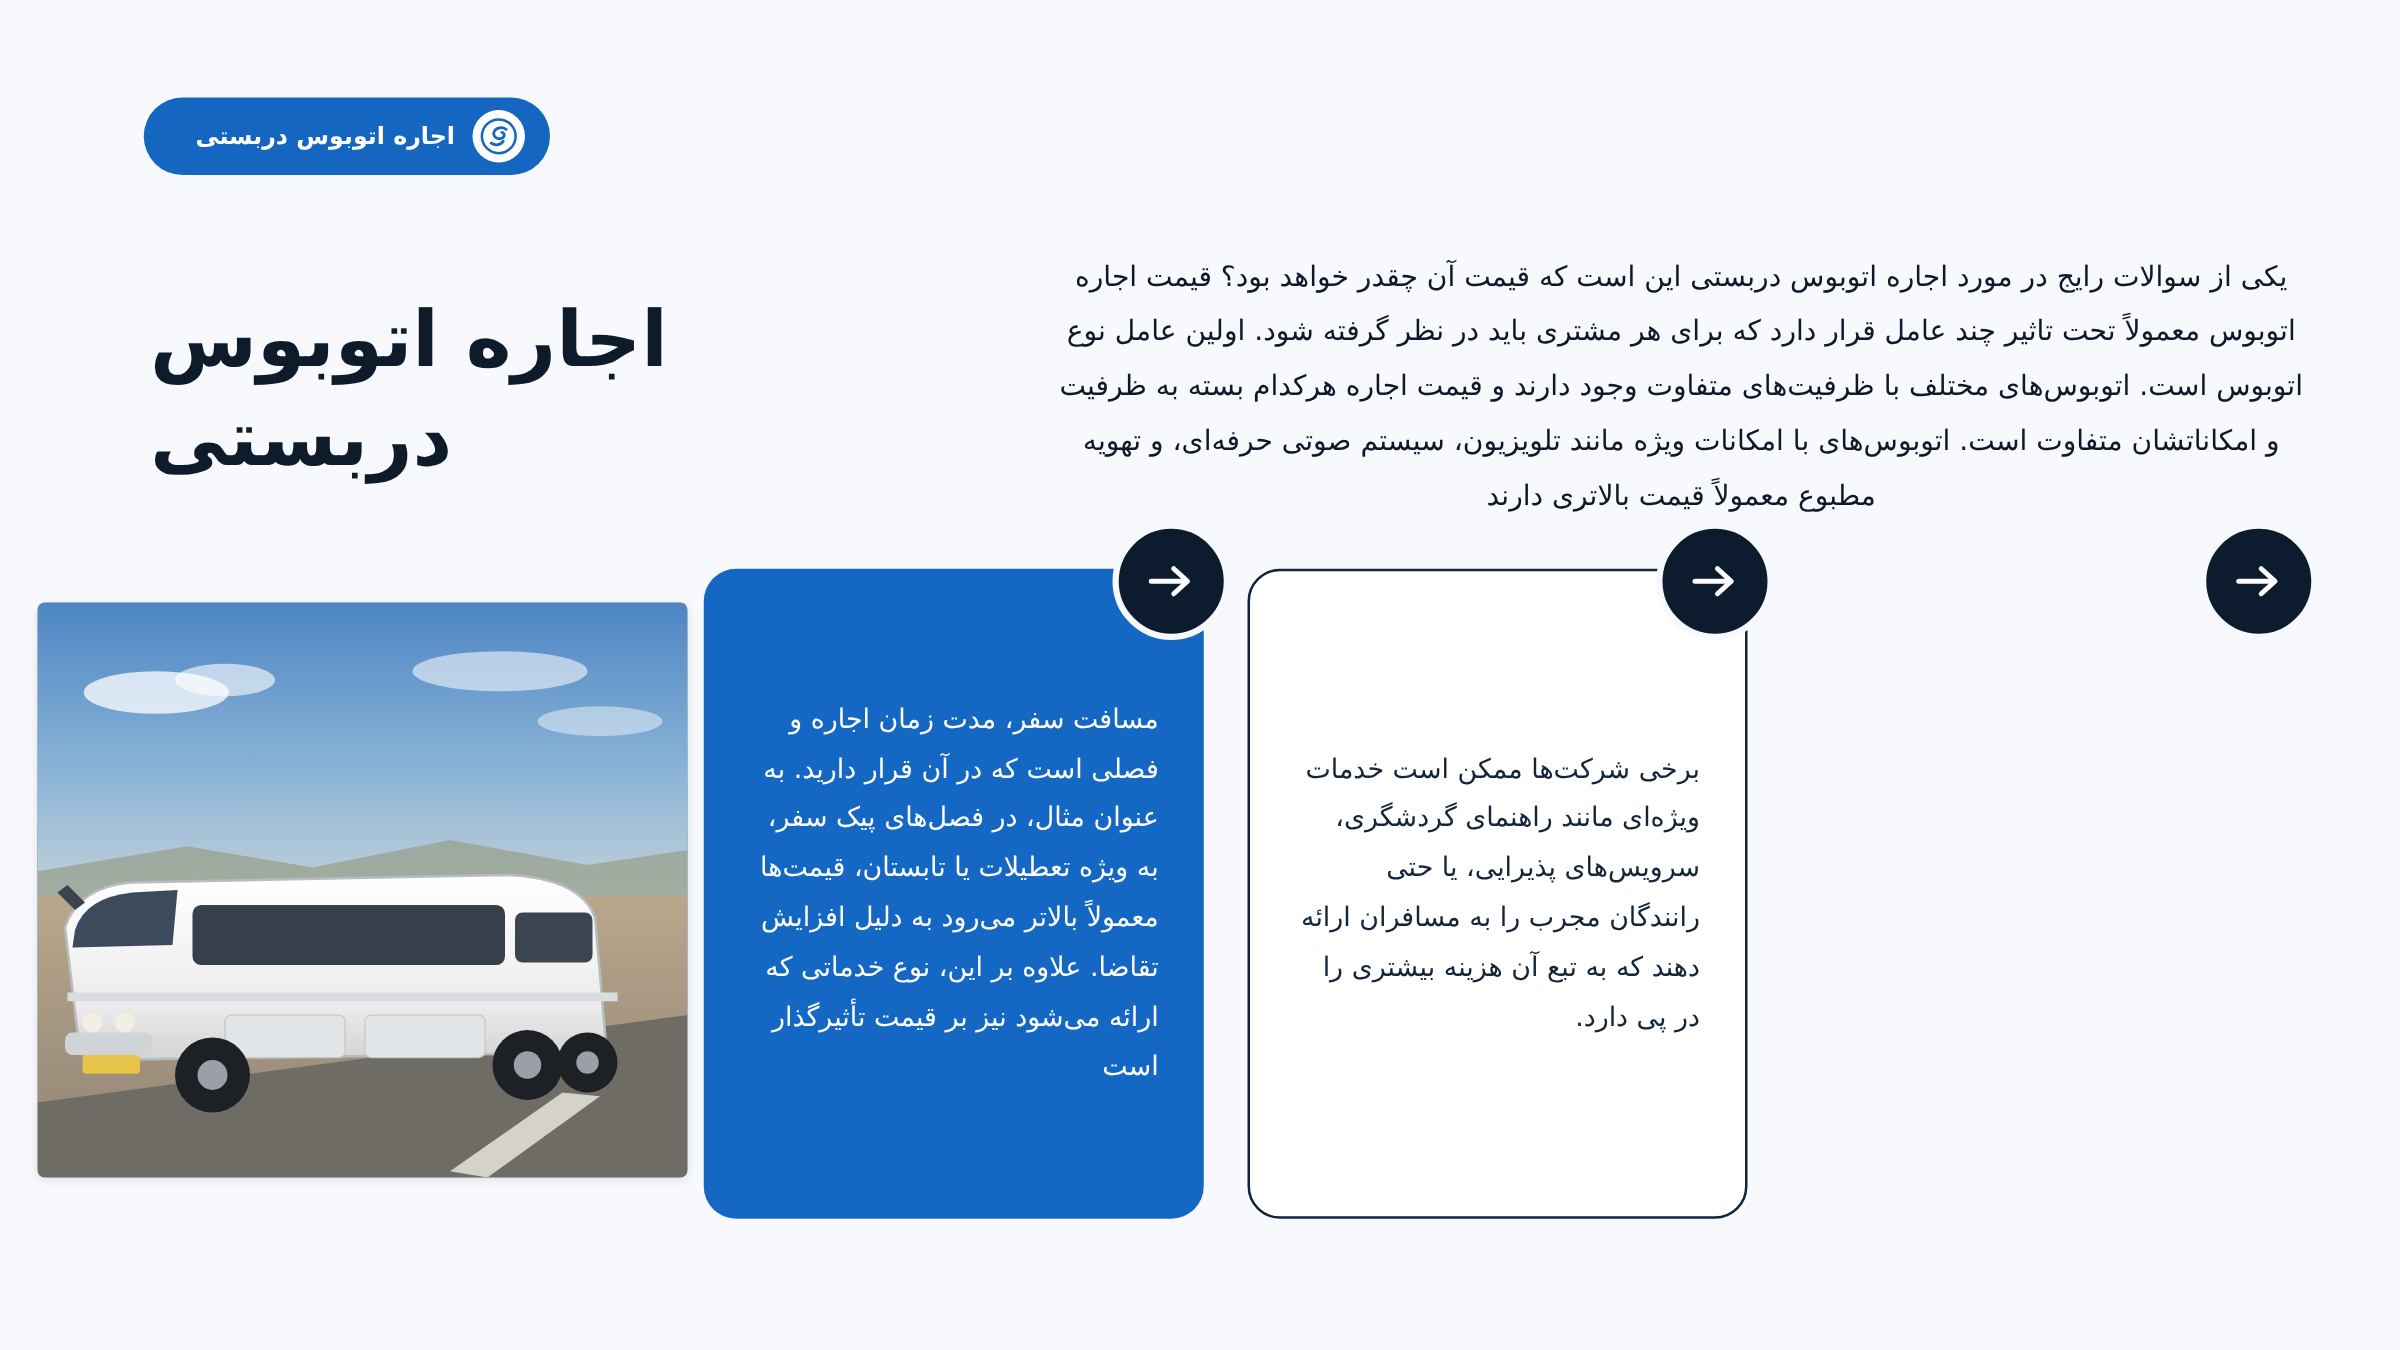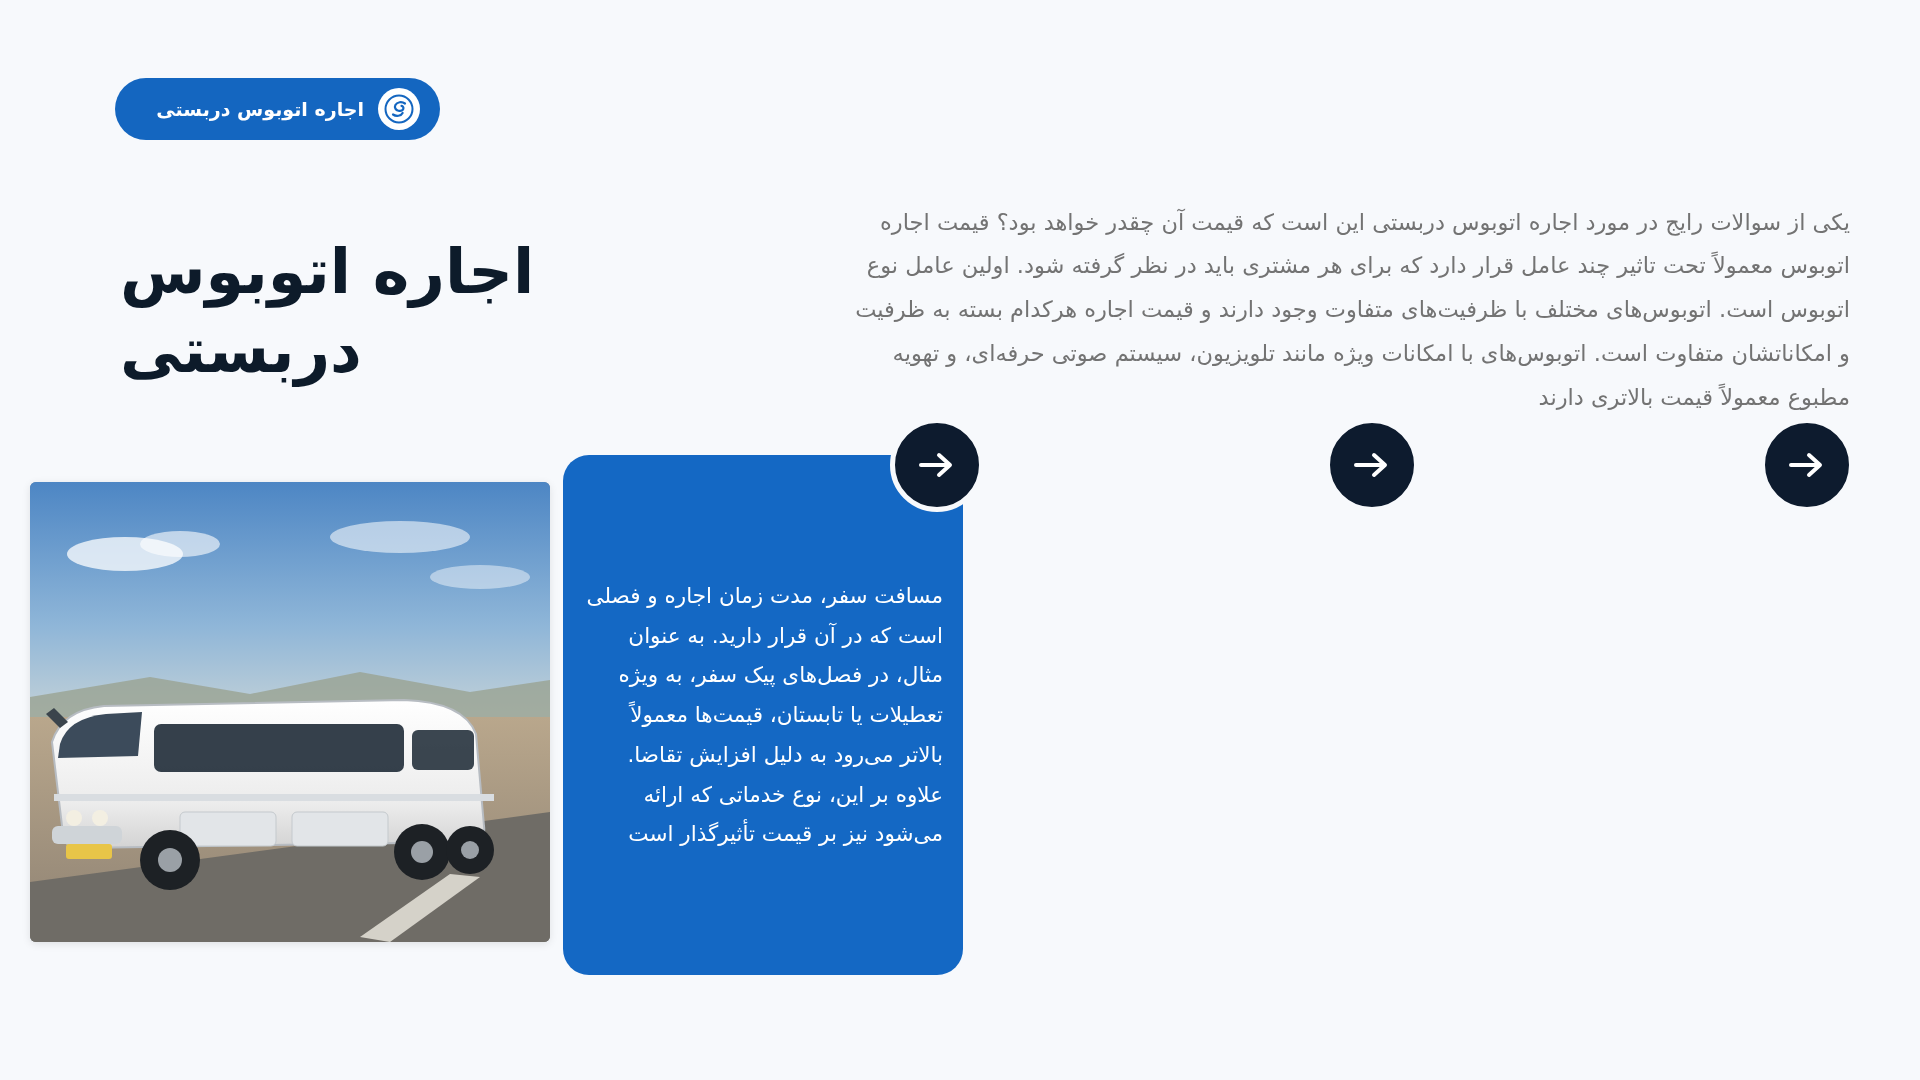--- a/index.html
+++ b/index.html
@@ -73,24 +73,24 @@
     color: #0d1b2a;
     direction: rtl;
   }
 
   
   .intro {
     position: absolute;
     right: 70px;
     top: 178px;
     width: 1010px;
-    text-align: right;
+    text-align: center;
     font-size: 22.5px;
     line-height: 1.95;
-    color: #737373;
+    color: #0f172a;
     direction: rtl;
   }
 
   
   .photo {
     position: absolute;
     left: 20px;
     top: 482px;
     width: 520px;
     height: 460px;
@@ -102,21 +102,21 @@
   .photo svg { display: block; width: 100%; height: 100%; }
 
   
   .card {
     position: absolute;
     top: 455px;
     width: 400px;
     height: 520px;
     border-radius: 26px;
     box-sizing: border-box;
-    padding: 34px 20px;
+    padding: 34px 36px;
     display: flex;
     align-items: center;
     justify-content: center;
     direction: rtl;
   }
   .card .card-text {
     font-size: 21.5px;
     line-height: 1.85;
     text-align: right;
     width: 100%;
@@ -237,20 +237,23 @@
 
         <path d="M30 246 l-14 -14 l8 -6 l14 14 Z" fill="#3b444c"></path>
       </g>
     </svg>
   </div>
 
   <div class="card card-blue">
     <div class="card-text">مسافت سفر، مدت زمان اجاره و فصلی است که در آن قرار دارید. به عنوان مثال، در فصل‌های پیک سفر، به ویژه تعطیلات یا تابستان، قیمت‌ها معمولاً بالاتر می‌رود به دلیل افزایش تقاضا. علاوه بر این، نوع خدماتی که ارائه می‌شود نیز بر قیمت تأثیرگذار است</div>
   </div>
 
+  <div class="card card-white">
+    <div class="card-text">برخی شرکت‌ها ممکن است خدمات ویژه‌ای مانند راهنمای گردشگری، سرویس‌های پذیرایی، یا حتی رانندگان مجرب را به مسافران ارائه دهند که به تبع آن هزینه بیشتری را در پی دارد.</div>
+  </div>
 
 
   <div class="arrow-badge arrow-1">
     <svg width="40" height="34" viewBox="0 0 40 34" aria-hidden="true">
       <path d="M4 17 H32" stroke="#ffffff" stroke-width="4" stroke-linecap="round"></path>
       <path d="M22 7 L33 17 L22 27" fill="none" stroke="#ffffff" stroke-width="4" stroke-linecap="round" stroke-linejoin="round"></path>
     </svg>
   </div>
   <div class="arrow-badge arrow-2">
     <svg width="40" height="34" viewBox="0 0 40 34" aria-hidden="true">

